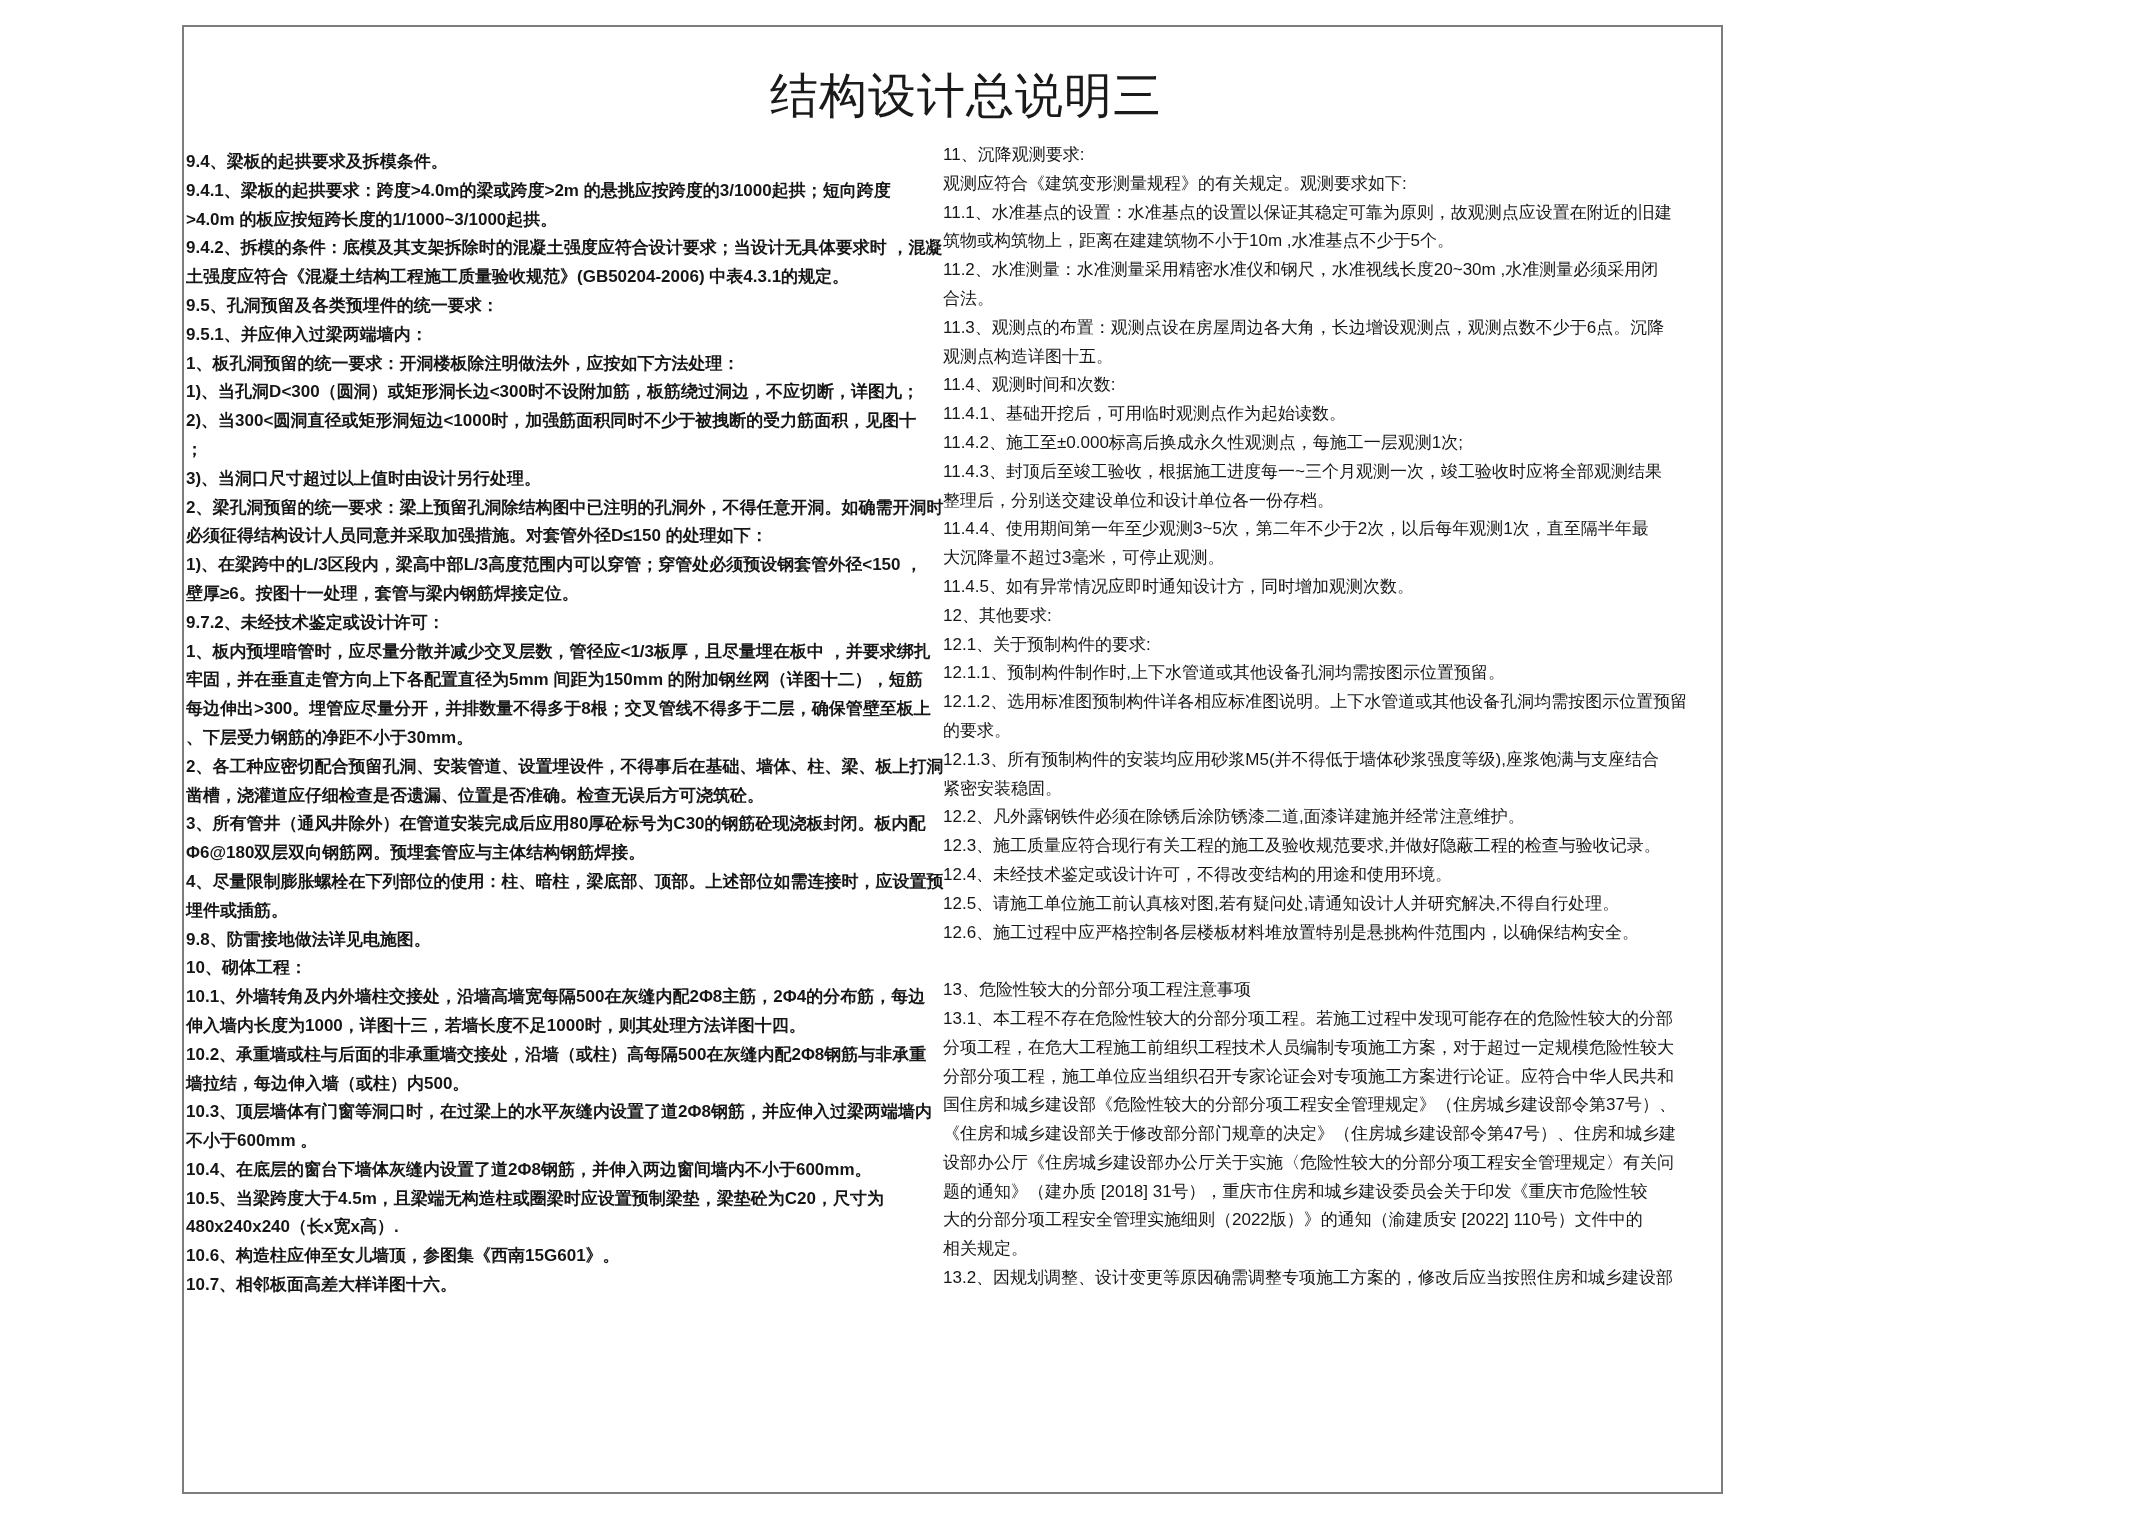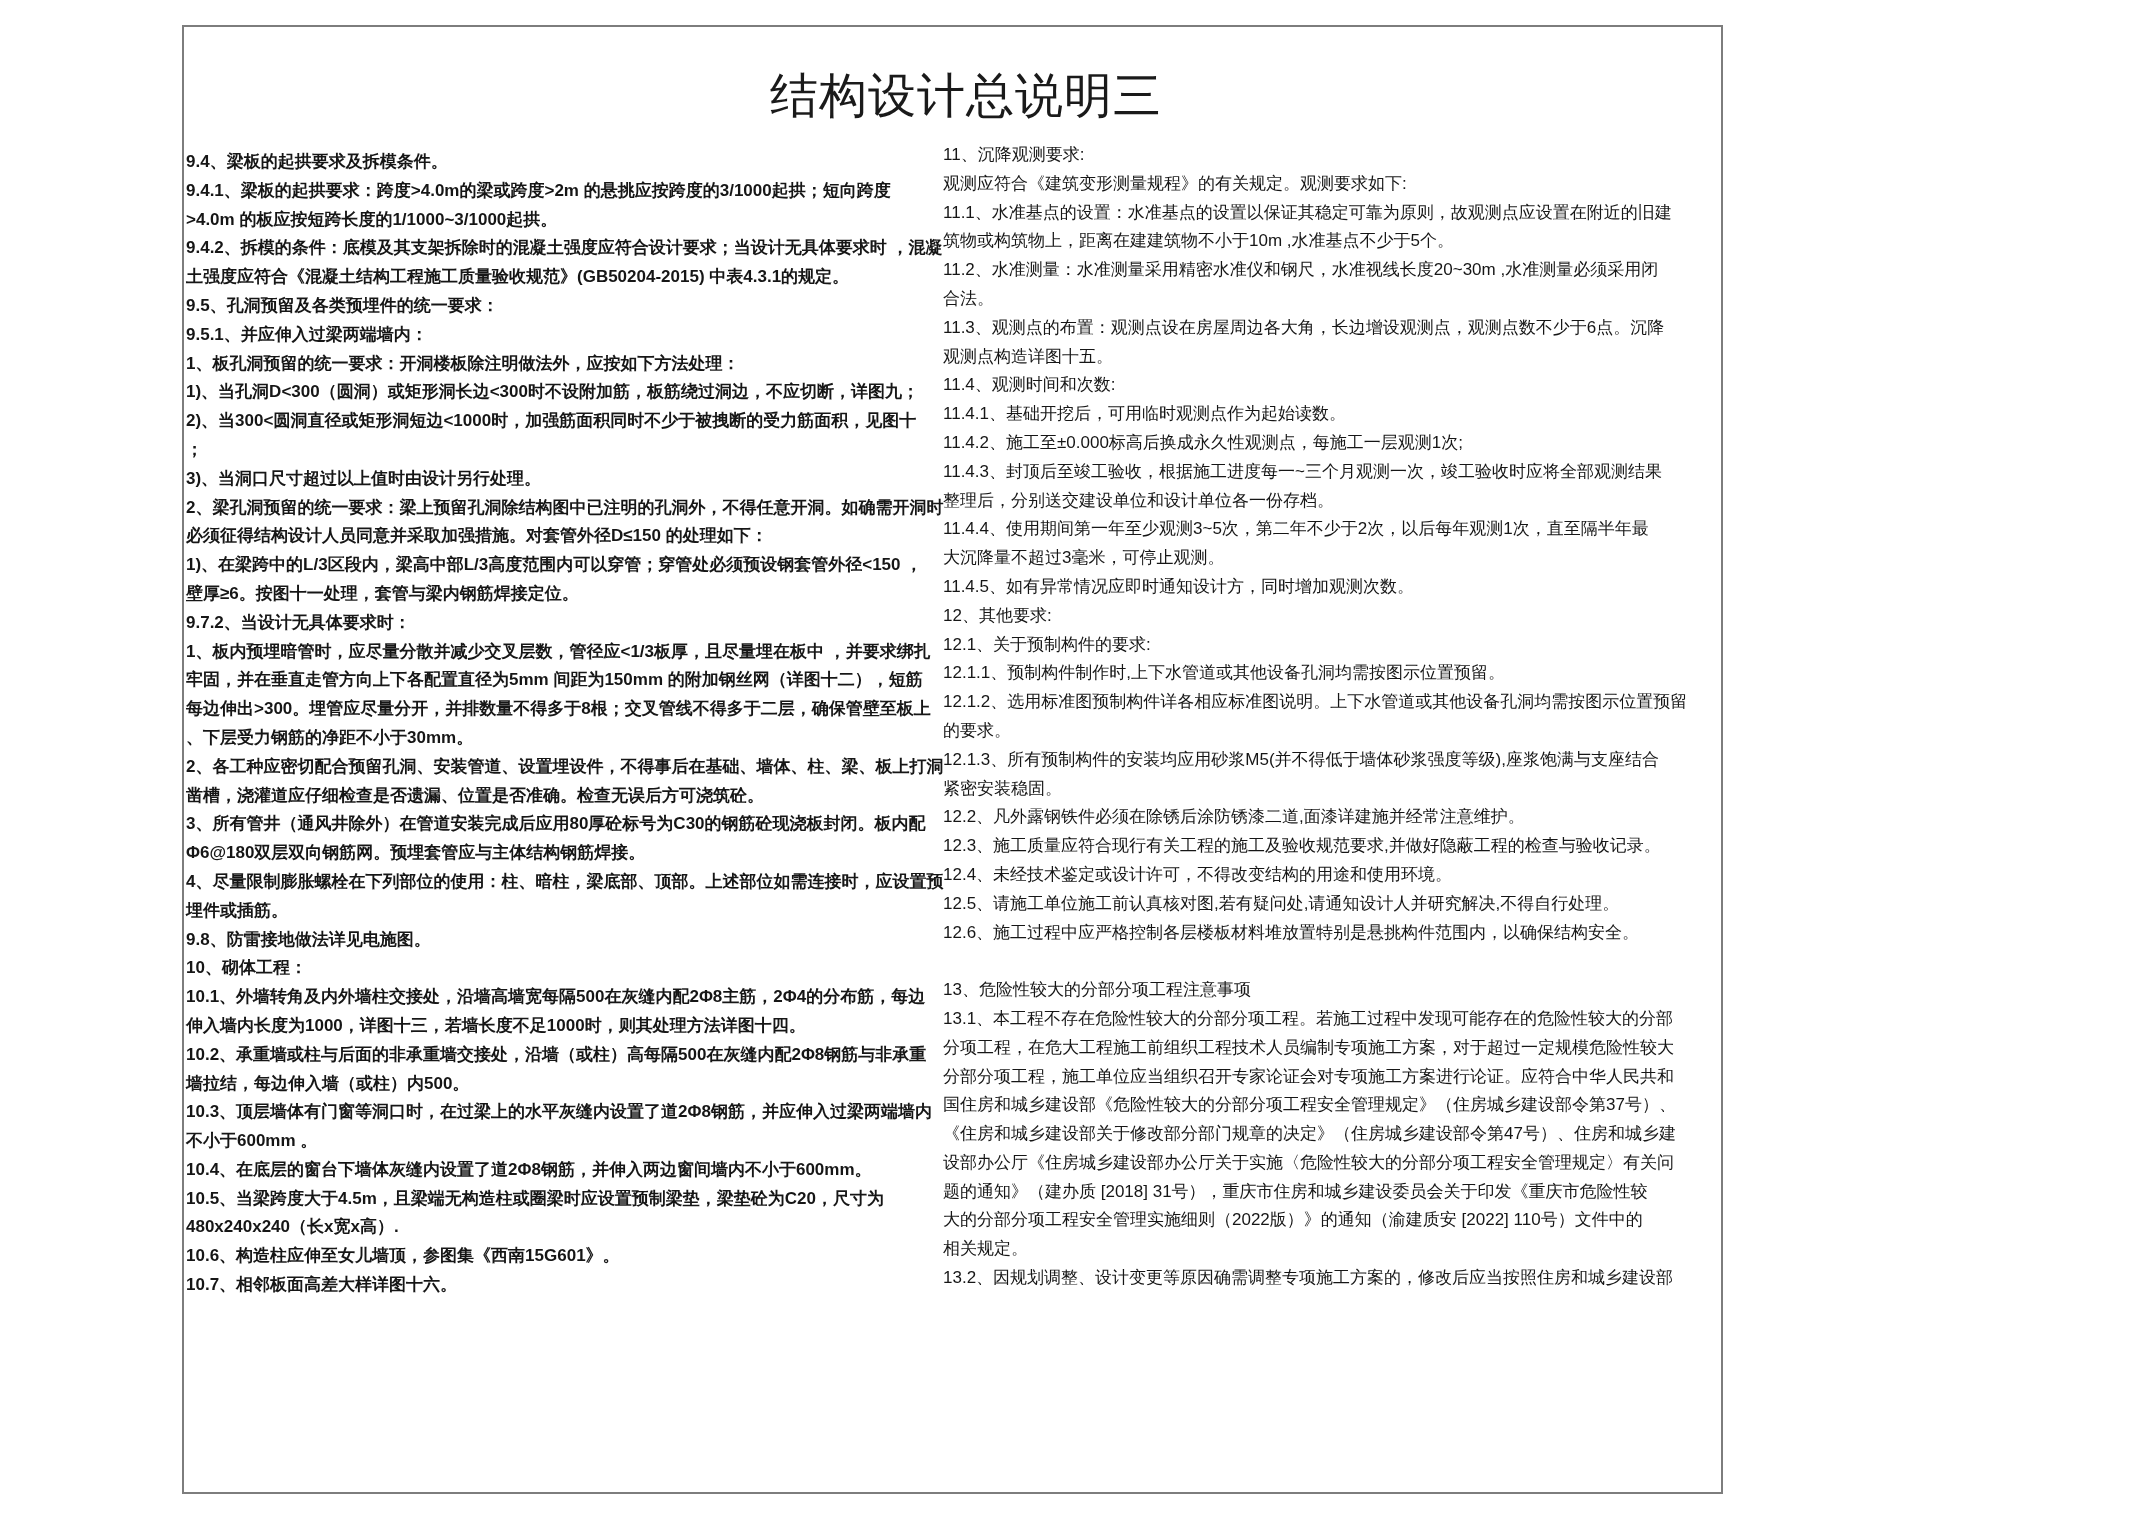--- a/index.html
+++ b/index.html
@@ -30,33 +30,33 @@
 <body>
 
 <div class="canvas">
   <div class="sheet-frame"></div>
   <h1 class="sheet-title">结构设计总说明三</h1>
   <div class="notes-col col-left">
       <div class="tline">9.4、梁板的起拱要求及拆模条件。</div>
       <div class="tline">9.4.1、梁板的起拱要求：跨度&gt;4.0m的梁或跨度&gt;2m 的悬挑应按跨度的3/1000起拱；短向跨度</div>
       <div class="tline">&gt;4.0m 的板应按短跨长度的1/1000~3/1000起拱。</div>
       <div class="tline">9.4.2、拆模的条件：底模及其支架拆除时的混凝土强度应符合设计要求；当设计无具体要求时 ，混凝</div>
-      <div class="tline">土强度应符合《混凝土结构工程施工质量验收规范》(GB50204-2015) 中表4.3.1的规定。</div>
+      <div class="tline">土强度应符合《混凝土结构工程施工质量验收规范》(GB50204-2006) 中表4.3.1的规定。</div>
       <div class="tline">9.5、孔洞预留及各类预埋件的统一要求：</div>
       <div class="tline">9.5.1、并应伸入过梁两端墙内：</div>
       <div class="tline">1、板孔洞预留的统一要求：开洞楼板除注明做法外，应按如下方法处理：</div>
       <div class="tline">1)、当孔洞D&lt;300（圆洞）或矩形洞长边&lt;300时不设附加筋，板筋绕过洞边，不应切断，详图九；</div>
       <div class="tline">2)、当300&lt;圆洞直径或矩形洞短边&lt;1000时，加强筋面积同时不少于被拽断的受力筋面积，见图十</div>
       <div class="tline">；</div>
       <div class="tline">3)、当洞口尺寸超过以上值时由设计另行处理。</div>
       <div class="tline">2、梁孔洞预留的统一要求：梁上预留孔洞除结构图中已注明的孔洞外，不得任意开洞。如确需开洞时</div>
       <div class="tline">必须征得结构设计人员同意并采取加强措施。对套管外径D≤150 的处理如下：</div>
       <div class="tline">1)、在梁跨中的L/3区段内，梁高中部L/3高度范围内可以穿管；穿管处必须预设钢套管外径&lt;150 ，</div>
       <div class="tline">壁厚≥6。按图十一处理，套管与梁内钢筋焊接定位。</div>
-      <div class="tline">9.7.2、当设计无具体要求时：</div>
+      <div class="tline">9.7.2、未经技术鉴定或设计许可：</div>
       <div class="tline">1、板内预埋暗管时，应尽量分散并减少交叉层数，管径应&lt;1/3板厚，且尽量埋在板中 ，并要求绑扎</div>
       <div class="tline">牢固，并在垂直走管方向上下各配置直径为5mm 间距为150mm 的附加钢丝网（详图十二），短筋</div>
       <div class="tline">每边伸出&gt;300。埋管应尽量分开，并排数量不得多于8根；交叉管线不得多于二层，确保管壁至板上</div>
       <div class="tline">、下层受力钢筋的净距不小于30mm。</div>
       <div class="tline">2、各工种应密切配合预留孔洞、安装管道、设置埋设件，不得事后在基础、墙体、柱、梁、板上打洞</div>
       <div class="tline">凿槽，浇灌道应仔细检查是否遗漏、位置是否准确。检查无误后方可浇筑砼。</div>
       <div class="tline">3、所有管井（通风井除外）在管道安装完成后应用80厚砼标号为C30的钢筋砼现浇板封闭。板内配</div>
       <div class="tline">Φ6@180双层双向钢筋网。预埋套管应与主体结构钢筋焊接。</div>
       <div class="tline">4、尽量限制膨胀螺栓在下列部位的使用：柱、暗柱，梁底部、顶部。上述部位如需连接时，应设置预</div>
       <div class="tline">埋件或插筋。</div>

